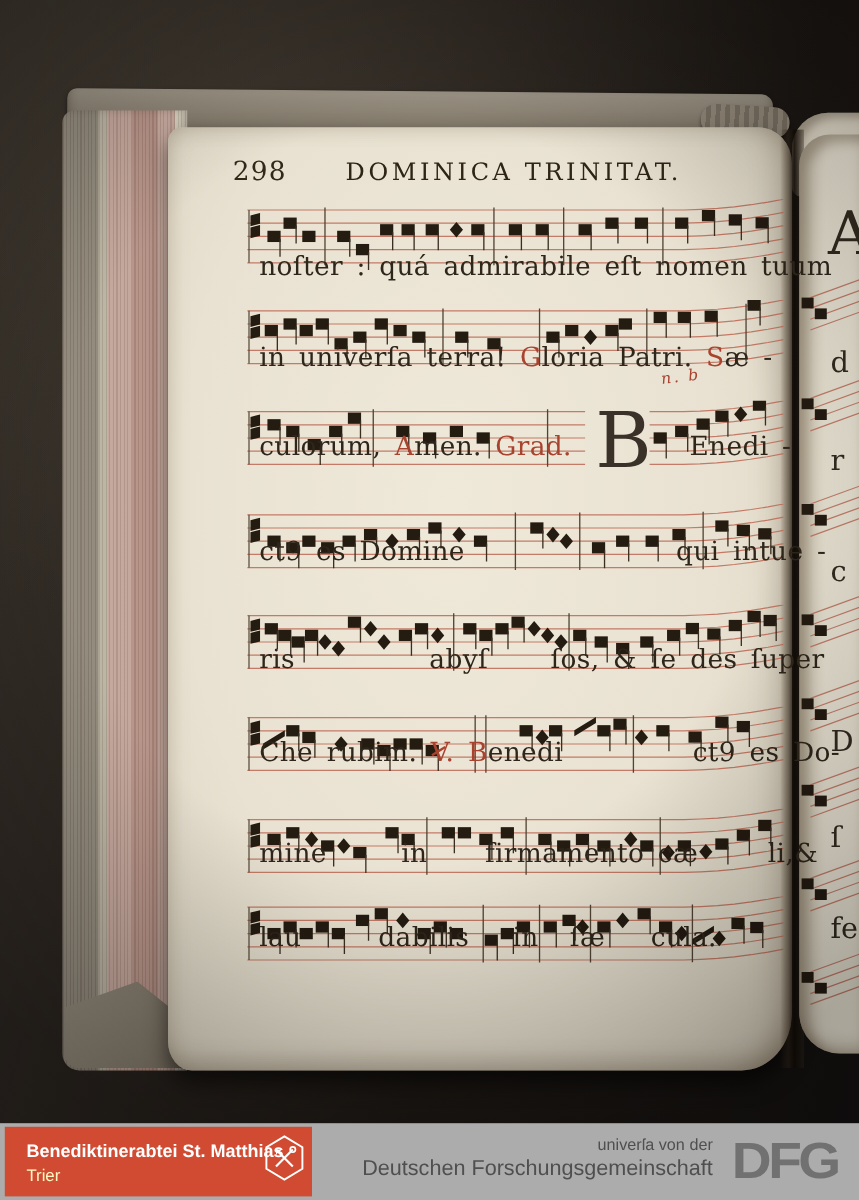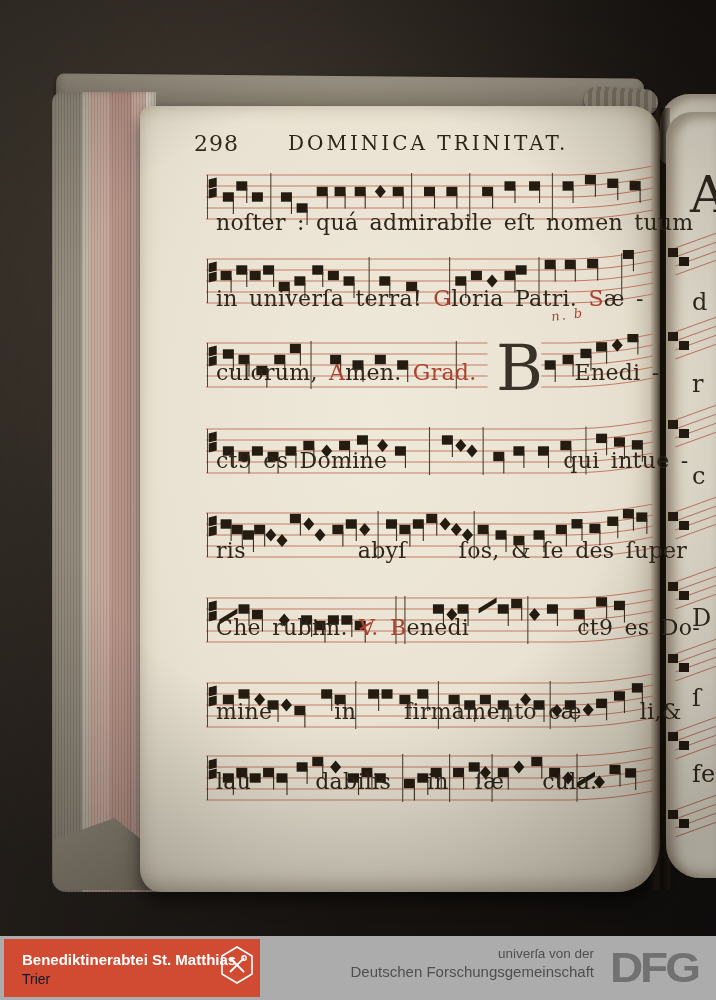--- a/index.html
+++ b/index.html
@@ -62,25 +62,25 @@
   .staff-svg{left:206px;}
   
   .frag-line{position:absolute;width:44px;height:1px;background:#bd6b57;opacity:.85;transform:rotate(-20deg);}
   .frag-note{position:absolute;width:10px;height:9px;background:#241b11;}
   .frag-letter{position:absolute;left:26px;color:#322a20;font-family:"DejaVu Serif",serif;}
   
   #grey-strip{left:0;top:936px;width:716px;height:64px;background:#acacac;}
   #red-banner{left:4px;top:939px;width:256px;height:58px;background:#d04b31;
     font-family:"Liberation Sans", sans-serif;}
   #banner-line1{position:absolute;left:18px;top:12px;font-size:15px;font-weight:bold;color:#ffffff;}
-  #banner-line2{position:absolute;left:18px;top:32px;font-size:14px;color:#0f172a;}
+  #banner-line2{position:absolute;left:18px;top:32px;font-size:14px;color:#fef9c3;}
   #abbey-icon{position:absolute;left:215px;top:6px;}
   #dfg-block{left:0;top:936px;width:710px;height:64px;font-family:"Liberation Sans", sans-serif;}
   #dfg-line1{position:absolute;right:116px;top:10px;font-size:13.5px;color:#4f4f4f;text-align:right;}
-  #dfg-line2{position:absolute;right:116px;top:27px;font-size:15px;color:#4f4f4f;}
+  #dfg-line2{position:absolute;right:116px;top:27px;font-size:18px;color:#4f4f4f;}
   #dfg-logo{position:absolute;right:12px;top:4px;font-size:46px;font-weight:bold;color:#717171;
     letter-spacing:-3px;transform:scaleY(.92);font-family:"Liberation Sans",sans-serif;}
 </style>
 </head>
 <body>
 
 <div id="scene">
   <div class="abs" id="board-top"></div>
   <div class="abs" id="headband"></div>
   <div class="abs" id="right-pages-top"></div>

